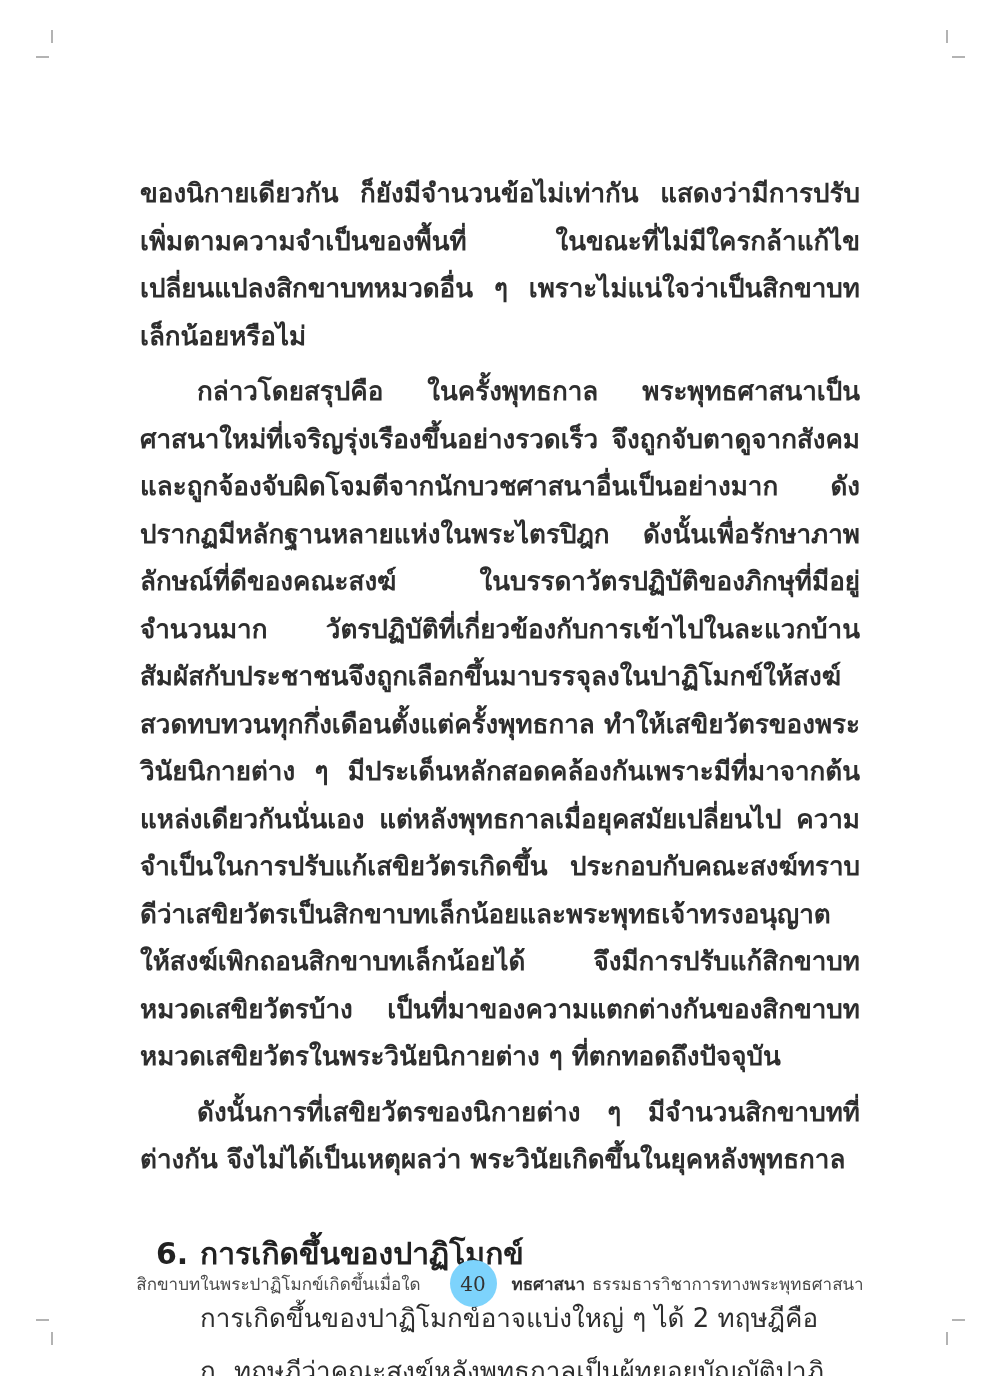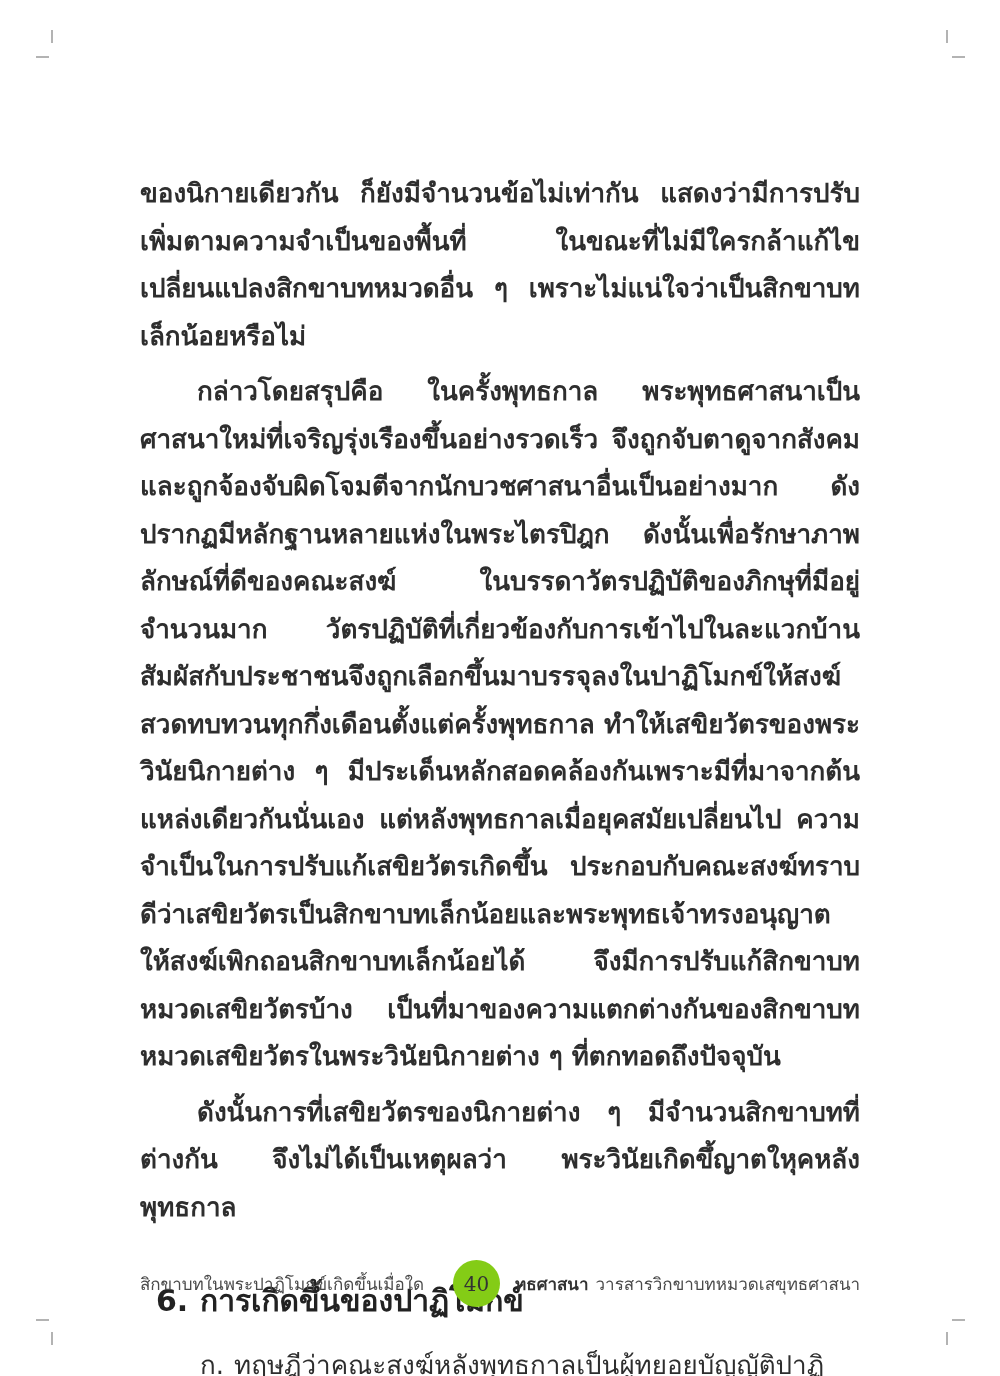--- a/index.html
+++ b/index.html
@@ -73,21 +73,21 @@
   }
   .footer-article-title {
     font-size: 17px;
     color: #4a4a4a;
     margin-right: 14px;
   }
   .page-number-circle {
     width: 47px;
     height: 47px;
     border-radius: 50%;
-    background: #84cc16;
+    background: #7dd3fc;
     display: flex;
     align-items: center;
     justify-content: center;
     font-size: 20px;
     color: #333333;
     font-family: "DejaVu Serif", "Liberation Serif", serif;
   }
   .footer-journal {
     font-size: 17px;
     color: #4a4a4a;
@@ -115,38 +115,39 @@
 <div class="crop-mark crop-v" style="left:51px; top:1332px;"></div>
 <div class="crop-mark crop-h" style="left:952px; top:1319px;"></div>
 <div class="crop-mark crop-v" style="left:946px; top:1332px;"></div>
 
 <div class="page-content">
 
   <p class="body-paragraph">ของนิกายเดียวกัน ก็ยังมีจำนวนข้อไม่เท่ากัน แสดงว่ามีการปรับเพิ่มตามความจำเป็นของพื้นที่ ในขณะที่ไม่มีใครกล้าแก้ไขเปลี่ยนแปลงสิกขาบทหมวดอื่น ๆ เพราะไม่แน่ใจว่าเป็นสิกขาบทเล็กน้อยหรือไม่</p>
 
   <p class="body-paragraph indented">กล่าวโดยสรุปคือ ในครั้งพุทธกาล พระพุทธศาสนาเป็นศาสนาใหม่ที่เจริญรุ่งเรืองขึ้นอย่างรวดเร็ว จึงถูกจับตาดูจากสังคม และถูกจ้องจับผิดโจมตีจากนักบวชศาสนาอื่นเป็นอย่างมาก ดังปรากฏมีหลักฐานหลายแห่งในพระไตรปิฎก ดังนั้นเพื่อรักษาภาพลักษณ์ที่ดีของคณะสงฆ์ ในบรรดาวัตรปฏิบัติของภิกษุที่มีอยู่จำนวนมาก วัตรปฏิบัติที่เกี่ยวข้องกับการเข้าไปในละแวกบ้านสัมผัสกับประชาชนจึงถูกเลือกขึ้นมาบรรจุลงในปาฏิโมกข์ให้สงฆ์สวดทบทวนทุกกึ่งเดือนตั้งแต่ครั้งพุทธกาล ทำให้เสขิยวัตรของพระวินัยนิกายต่าง ๆ มีประเด็นหลักสอดคล้องกันเพราะมีที่มาจากต้นแหล่งเดียวกันนั่นเอง แต่หลังพุทธกาลเมื่อยุคสมัยเปลี่ยนไป ความจำเป็นในการปรับแก้เสขิยวัตรเกิดขึ้น ประกอบกับคณะสงฆ์ทราบดีว่าเสขิยวัตรเป็นสิกขาบทเล็กน้อยและพระพุทธเจ้าทรงอนุญาตให้สงฆ์เพิกถอนสิกขาบทเล็กน้อยได้ จึงมีการปรับแก้สิกขาบทหมวดเสขิยวัตรบ้าง เป็นที่มาของความแตกต่างกันของสิกขาบทหมวดเสขิยวัตรในพระวินัยนิกายต่าง ๆ ที่ตกทอดถึงปัจจุบัน</p>
 
-  <p class="body-paragraph indented">ดังนั้นการที่เสขิยวัตรของนิกายต่าง ๆ มีจำนวนสิกขาบทที่ต่างกัน จึงไม่ได้เป็นเหตุผลว่า พระวินัยเกิดขึ้ญาตใหุคหลังพุทธกาล</p>
+  <p class="body-paragraph indented">ดังนั้นการที่เสขิยวัตรของนิกายต่าง ๆ มีจำนวนสิกขาบทที่ต่างกัน จึงไม่ได้เป็นเหตุผลว่า พระวินัยเกิดขึ้นในยุคหลังพุทธกาล</p>
 
   <div class="section-heading">
     <span class="section-number">6.</span>
     <span class="section-title">การเกิดขึ้นของปาฏิโมกข์</span>
   </div>
 
+  <p class="section-intro">การเกิดขึ้นของปาฏิโมกข์อาจแบ่งใหญ่ ๆ ได้ 2 ทฤษฎีคือ</p>
 
   <div class="theory-list">
     <div class="theory-item">
       <span class="marker">ก.</span><span>ทฤษฎีว่าคณะสงฆ์หลังพุทธกาลเป็นผู้ทยอยบัญญัติปาฏิโมกข์ขึ้น</span>
     </div>
 
   </div>
 
 </div>
 
 <div class="footer">
   <span class="footer-article-title">สิกขาบทในพระปาฏิโมกข์เกิดขึ้นเมื่อใด</span>
   <div class="page-number-circle">
     <span>40</span>
   </div>
   <span class="footer-journal">
-    <span class="journal-name">ทธศาสนา</span><span class="journal-subtitle">วารสารวิกขาบทหมวดเสขุทธศาสนา</span>
+    <span class="journal-name">ทธศาสนา</span><span class="journal-subtitle">ธรรมธาราิชาการทางพระพุทธศาสนา</span>
   </span>
 </div>
 
 </body></html>

